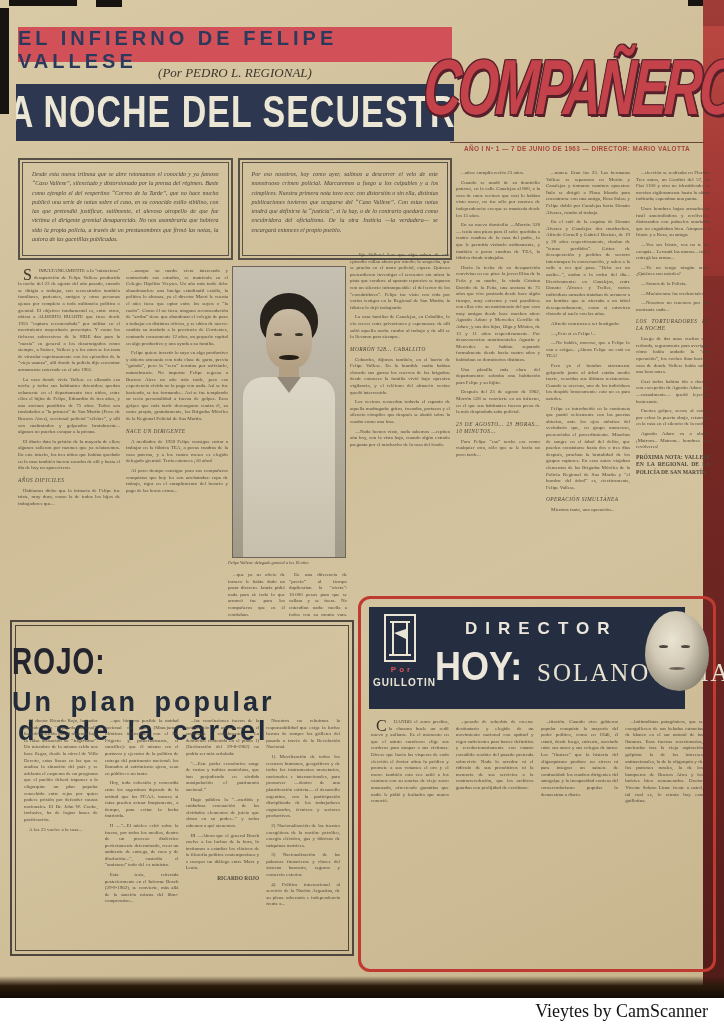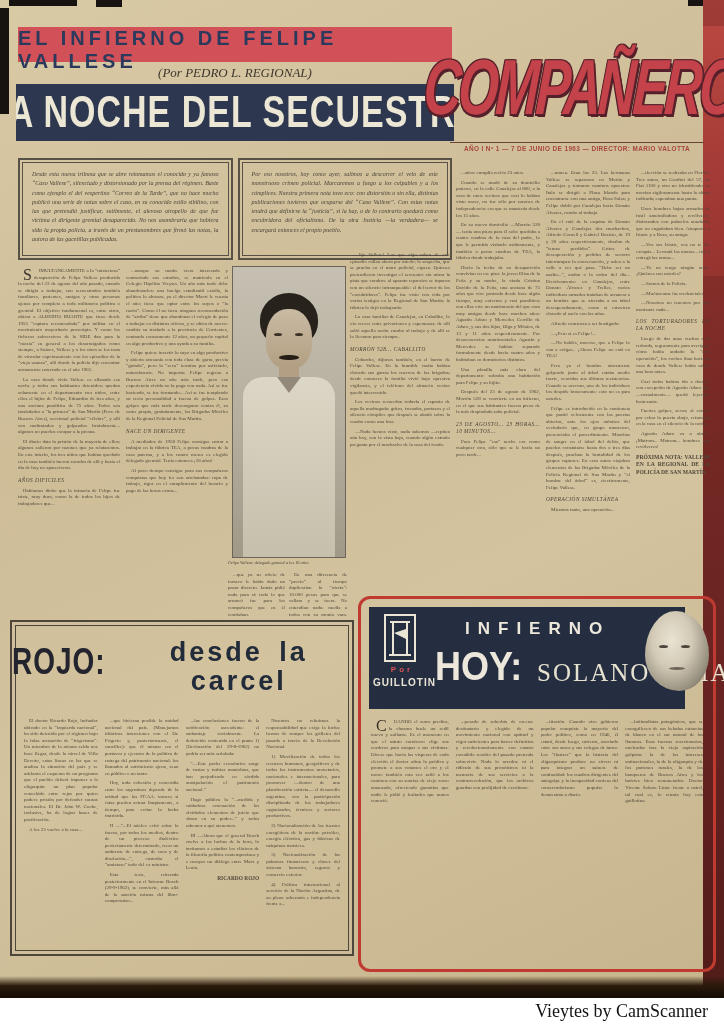--- a/index.html
+++ b/index.html
@@ -63,21 +63,21 @@
     background:linear-gradient(#dcd6c6,#c6bfab);border-radius:20px 20px 0 0;}
   .p-v{position:absolute;left:44px;top:110px;width:0;height:0;
     border-left:12px solid transparent;border-right:12px solid transparent;border-top:16px solid #93897a;}
   .caption{position:absolute;left:228px;top:560px;width:122px;font-size:4.3px;color:#4a443a;
     font-family:"Liberation Serif",serif;font-style:italic;}
 
   
   .rojo{position:absolute;left:10px;top:620px;width:344px;height:336px;
     border:2px solid #4c463c;outline:1px solid #4c463c;outline-offset:-6px;box-sizing:border-box;}
   .rojo-head{position:absolute;left:0;top:16px;width:100%;display:flex;justify-content:center;
-    align-items:flex-start;gap:20px;}
+    align-items:flex-start;gap:10px;flex-direction:column;}
   .rojo-kicker{font-weight:bold;font-size:28px;color:#23242e;transform:scaleY(1.35);letter-spacing:1px;margin-top:8px;}
   .rojo-lines{text-align:center;}
   .rojo-l1,.rojo-l2{font-weight:bold;font-size:27px;color:#222b3a;letter-spacing:3px;word-spacing:6px;line-height:1.08;}
   .rojo-cols{position:absolute;left:12px;right:12px;top:96px;bottom:10px;display:flex;gap:7px;}
   .rojo-cols .fcol{flex:1;overflow:hidden;font-family:"Liberation Serif",serif;font-size:5px;
     line-height:1.32;color:#50483b;text-align:justify;}
 
   
   .patibulo{position:absolute;left:358px;top:596px;width:358px;height:376px;border:3px solid #bf3a31;
     border-radius:12px;box-sizing:border-box;}
@@ -212,20 +212,21 @@
       <div class="blk p">...que ya su oficio de tornero le había dado un pasar discreto. Jamás pidió nada para sí: todo lo que arrancó fue para los compañeros que en él confiaban.</div>
     </div>
   <div class="col" style="left:289px;top:572px;width:58px;height:44px;">
       <div class="blk p">De una diferencia de “precio” al tiempo duplicarían la “oferta”: 10.000 pesos para que se callara y se fuera. No entendían nada: medía a todos con su propia vara. ¡Jamás entenderían a Felipe!</div>
     </div>
 
   <div class="rojo">
     <div class="rojo-head">
       <span class="rojo-kicker">ROJO:</span>
       <span class="rojo-lines">
+        <div class="rojo-l1">Un plan popular</div>
         <div class="rojo-l2">desde la carcel</div>
       </span>
     </div>
     <div class="rojo-cols">
       <div class="fcol">
           <div class="blk p">El doctor Ricardo Rojo, luchador ubicado en la “izquierda nacional”, ha sido detenido por el régimen bajo la falsa acusación de “frigerismo”. Un miembro de la misma celda nos hace llegar, desde la cárcel de Villa Devoto, estas líneas en las que se analiza la situación del país y se adelanta el esquema de un programa que el pueblo deberá imponer a la oligarquía: un plan popular concebido entre rejas por quien padece prisión por defender causas nacionales. El Dr. John W. Cooke, inclusive, ha de lograr bases de pacificación.</div>
           <div class="blk p">A los 23 vuelve a la casa...</div>
         </div>
       <div class="fcol">
           <div class="blk p">...que hicieran posible la unidad nacional del país. (Manejamos idénticas intenciones con el Dr. Frigerio y, posteriormente, el canciller): que él mismo era el portavoz y ejecutor de la política de entrega del patrimonio nacional; los llamados al sufrimiento ajeno, sean en público o no tanto.</div>
@@ -255,21 +256,21 @@
       <svg class="pat-guillotine" viewBox="0 0 34 50">
         <rect x="2" y="2" width="30" height="46" fill="none" stroke="#e9e4d4" stroke-width="2"></rect>
         <line x1="10" y1="9" x2="10" y2="42" stroke="#e9e4d4" stroke-width="2"></line>
         <line x1="24" y1="9" x2="24" y2="42" stroke="#e9e4d4" stroke-width="2"></line>
         <line x1="7" y1="9" x2="27" y2="9" stroke="#e9e4d4" stroke-width="2"></line>
         <polygon points="11,20 23,16 23,26" fill="#e9e4d4"></polygon>
         <line x1="6" y1="42" x2="28" y2="42" stroke="#e9e4d4" stroke-width="2"></line>
       </svg>
       <div class="pat-por">Por</div>
       <div class="pat-guillotin">GUILLOTIN</div>
-      <div class="pat-title">INFIERNO</div>
+      <div class="pat-title">DIRECTOR</div>
       <div class="pat-hoy">HOY:</div>
       <div class="pat-subject">SOLANO LIMA</div>
     </div>
     <div class="pat-face">
       <div class="fe" style="left:14px;"></div>
       <div class="fe" style="left:36px;"></div>
       <div class="fm"></div>
     </div>
     <div class="pat-cols">
       <div class="fcol">

